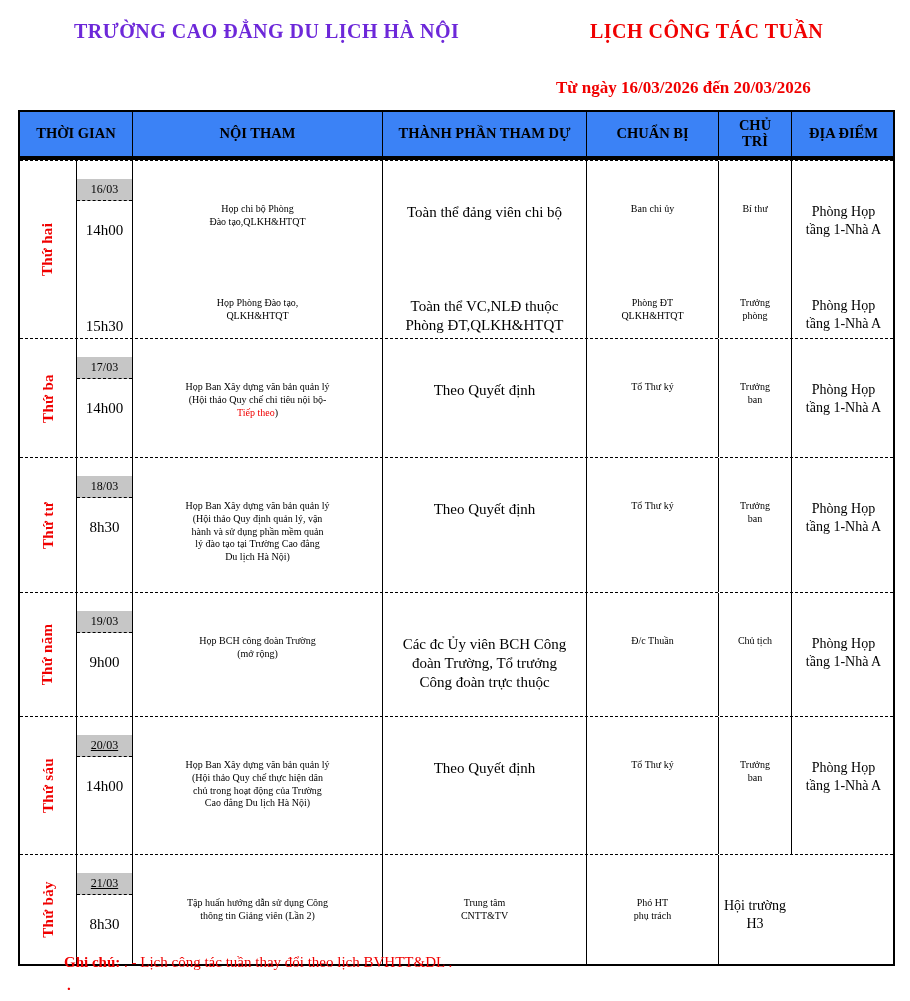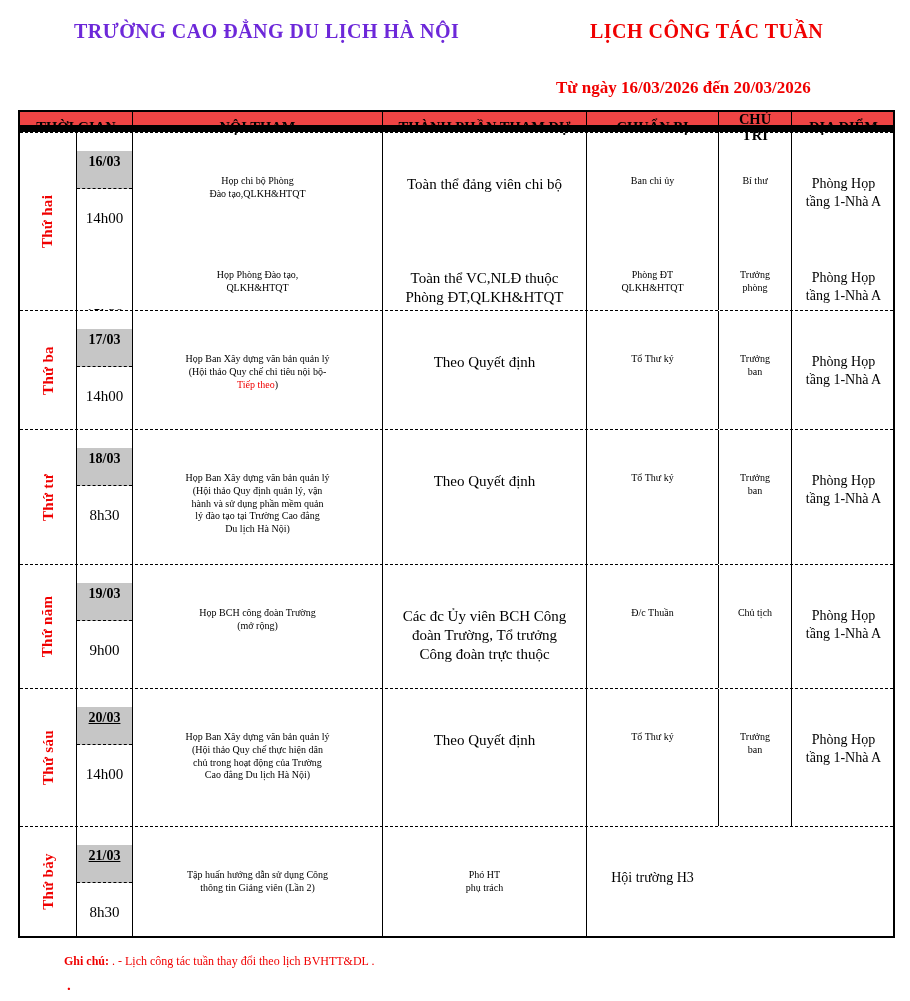--- a/index.html
+++ b/index.html
@@ -5,44 +5,44 @@
   * { box-sizing: border-box; margin: 0; padding: 0; }
   html, body { width: 910px; height: 1001px; background: #ffffff; }
   body { font-family: "Liberation Serif", "DejaVu Serif", serif; color: #000; position: relative; }
 
   .school-title { position: absolute; left: 74px; top: 20px; font-size: 20px; font-weight: bold; color: #6d28d9; letter-spacing: .5px; }
   .week-title   { position: absolute; left: 590px; top: 20px; font-size: 20px; font-weight: bold; color: #f00000; letter-spacing: .5px; }
   .date-range   { position: absolute; left: 556px; top: 78px; font-size: 17px; font-weight: bold; color: #f00000; }
 
   .tbl { position: absolute; left: 18px; top: 110px; width: 877px; border: 2px solid #000; background: #fff; }
 
-  .hrow { display: grid; grid-template-columns: 112px 250px 204px 132px 73px 104px; height: 20px; background: #ef4444; border-bottom: 7px solid #000000; }
+  .hrow { display: grid; grid-template-columns: 112px 250px 204px 132px 73px 104px; height: 48px; background: #3b82f6; border-bottom: 4px solid #000000; }
   .hcell { display: flex; align-items: center; justify-content: center; text-align: center; font-weight: bold; font-size: 14.5px; border-left: 1px solid #000; line-height: 1.1; padding: 0 2px; }
   .hcell:first-child { border-left: none; }
   .hcell.narrow { padding: 0 14px; }
 
   .drow { display: grid; grid-template-columns: 56px 56px 250px 204px 132px 73px 104px; border-top: 1px dashed #000; }
   .drow:first-of-type { border-top: none; }
   .dcell { border-left: 1px solid #000; overflow: hidden; text-align: center; white-space: pre-line; }
   .dcell.day { border-left: none; display: flex; align-items: center; justify-content: center; }
   .dayname { transform: rotate(-90deg); color: #f00000; font-weight: bold; font-size: 15px; white-space: nowrap; letter-spacing: .3px; }
 
-  .datebox { height: 38px; background: #c6c6c6; border-bottom: 1px dashed #000; font-weight: bold; font-size: 14px; line-height: 21px; text-align: center; }
+  .datebox { height: 22px; background: #c6c6c6; border-bottom: 1px dashed #000; font-weight: normal; font-size: 12px; line-height: 21px; text-align: center; }
   .datebox.u { text-decoration: underline; }
   .timeval { font-size: 15px; line-height: 22px; }
   .t2 { margin-top: 56px; }
 
   .blk { padding-top: 24px; font-size: 10px; line-height: 1.28; padding-left: 3px; padding-right: 3px; }
   .blk.b1 { height: 100px; }
   .blk.b2 { padding-top: 0; }
   .col-part .blk { font-size: 15px; }
   .col-loc  .blk { font-size: 14px; }
   .red { color: #f00000; }
 
-  .note1 { position: absolute; left: 64px; top: 954px; font-size: 12px; color: #f00000; }
+  .note1 { position: absolute; left: 64px; top: 954px; font-size: 15px; color: #f00000; }
   .note1 b { font-weight: bold; }
   .note2 { position: absolute; left: 67px; top: 977px; font-size: 15px; font-weight: bold; color: #f00000; }
 </style>
 </head>
 <body>
 
 <div class="school-title">TRƯỜNG CAO ĐẲNG DU LỊCH HÀ NỘI</div>
 <div class="week-title">LỊCH CÔNG TÁC TUẦN</div>
 <div class="date-range">Từ ngày 16/03/2026 đến 20/03/2026</div>
 
@@ -220,20 +220,24 @@
     </div>
     <div class="dcell">
       <div class="datebox u">21/03</div>
       <div class="timeval">8h30</div>
     </div>
     <div class="dcell">
       <div class="blk">Tập huấn hướng dẫn sử dụng Công
 thông tin Giảng viên (Lần 2)</div>
     </div>
     <div class="dcell">
+      <div class="blk">Trung tâm
+CNTT&amp;TV</div>
+    </div>
+    <div class="dcell">
       <div class="blk">Phó HT
 phụ trách</div>
     </div>
     <div class="dcell col-loc">
       <div class="blk">Hội trường H3</div>
     </div>
   </div>
 
 </div>
 

